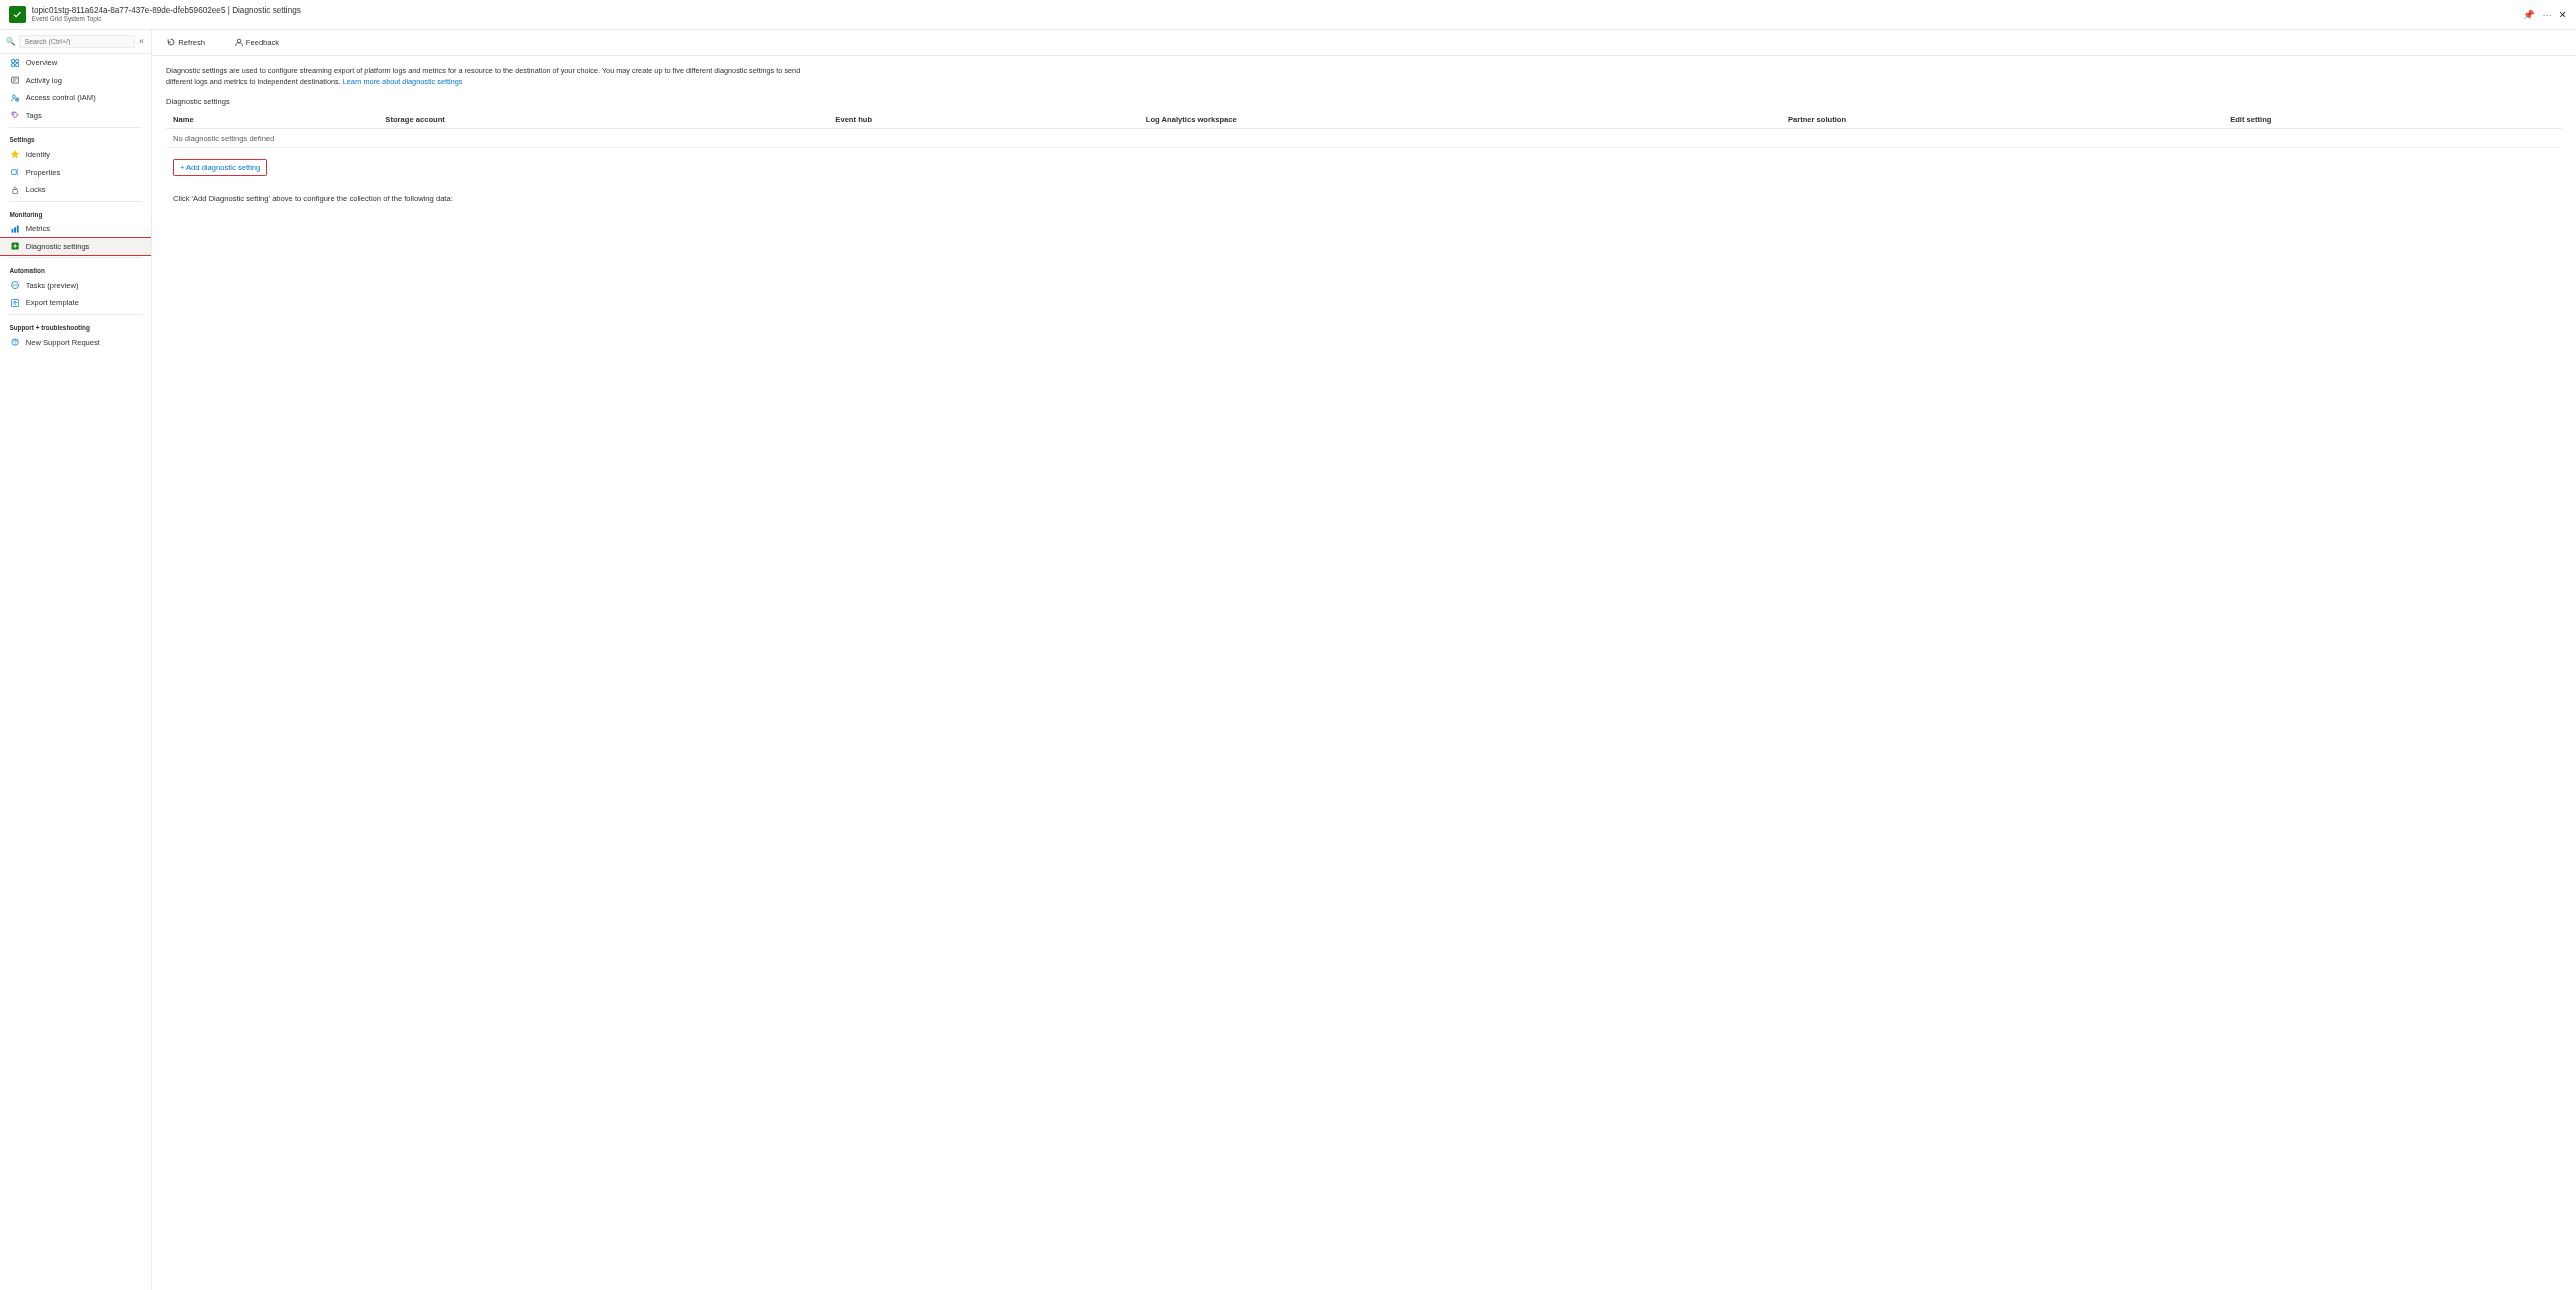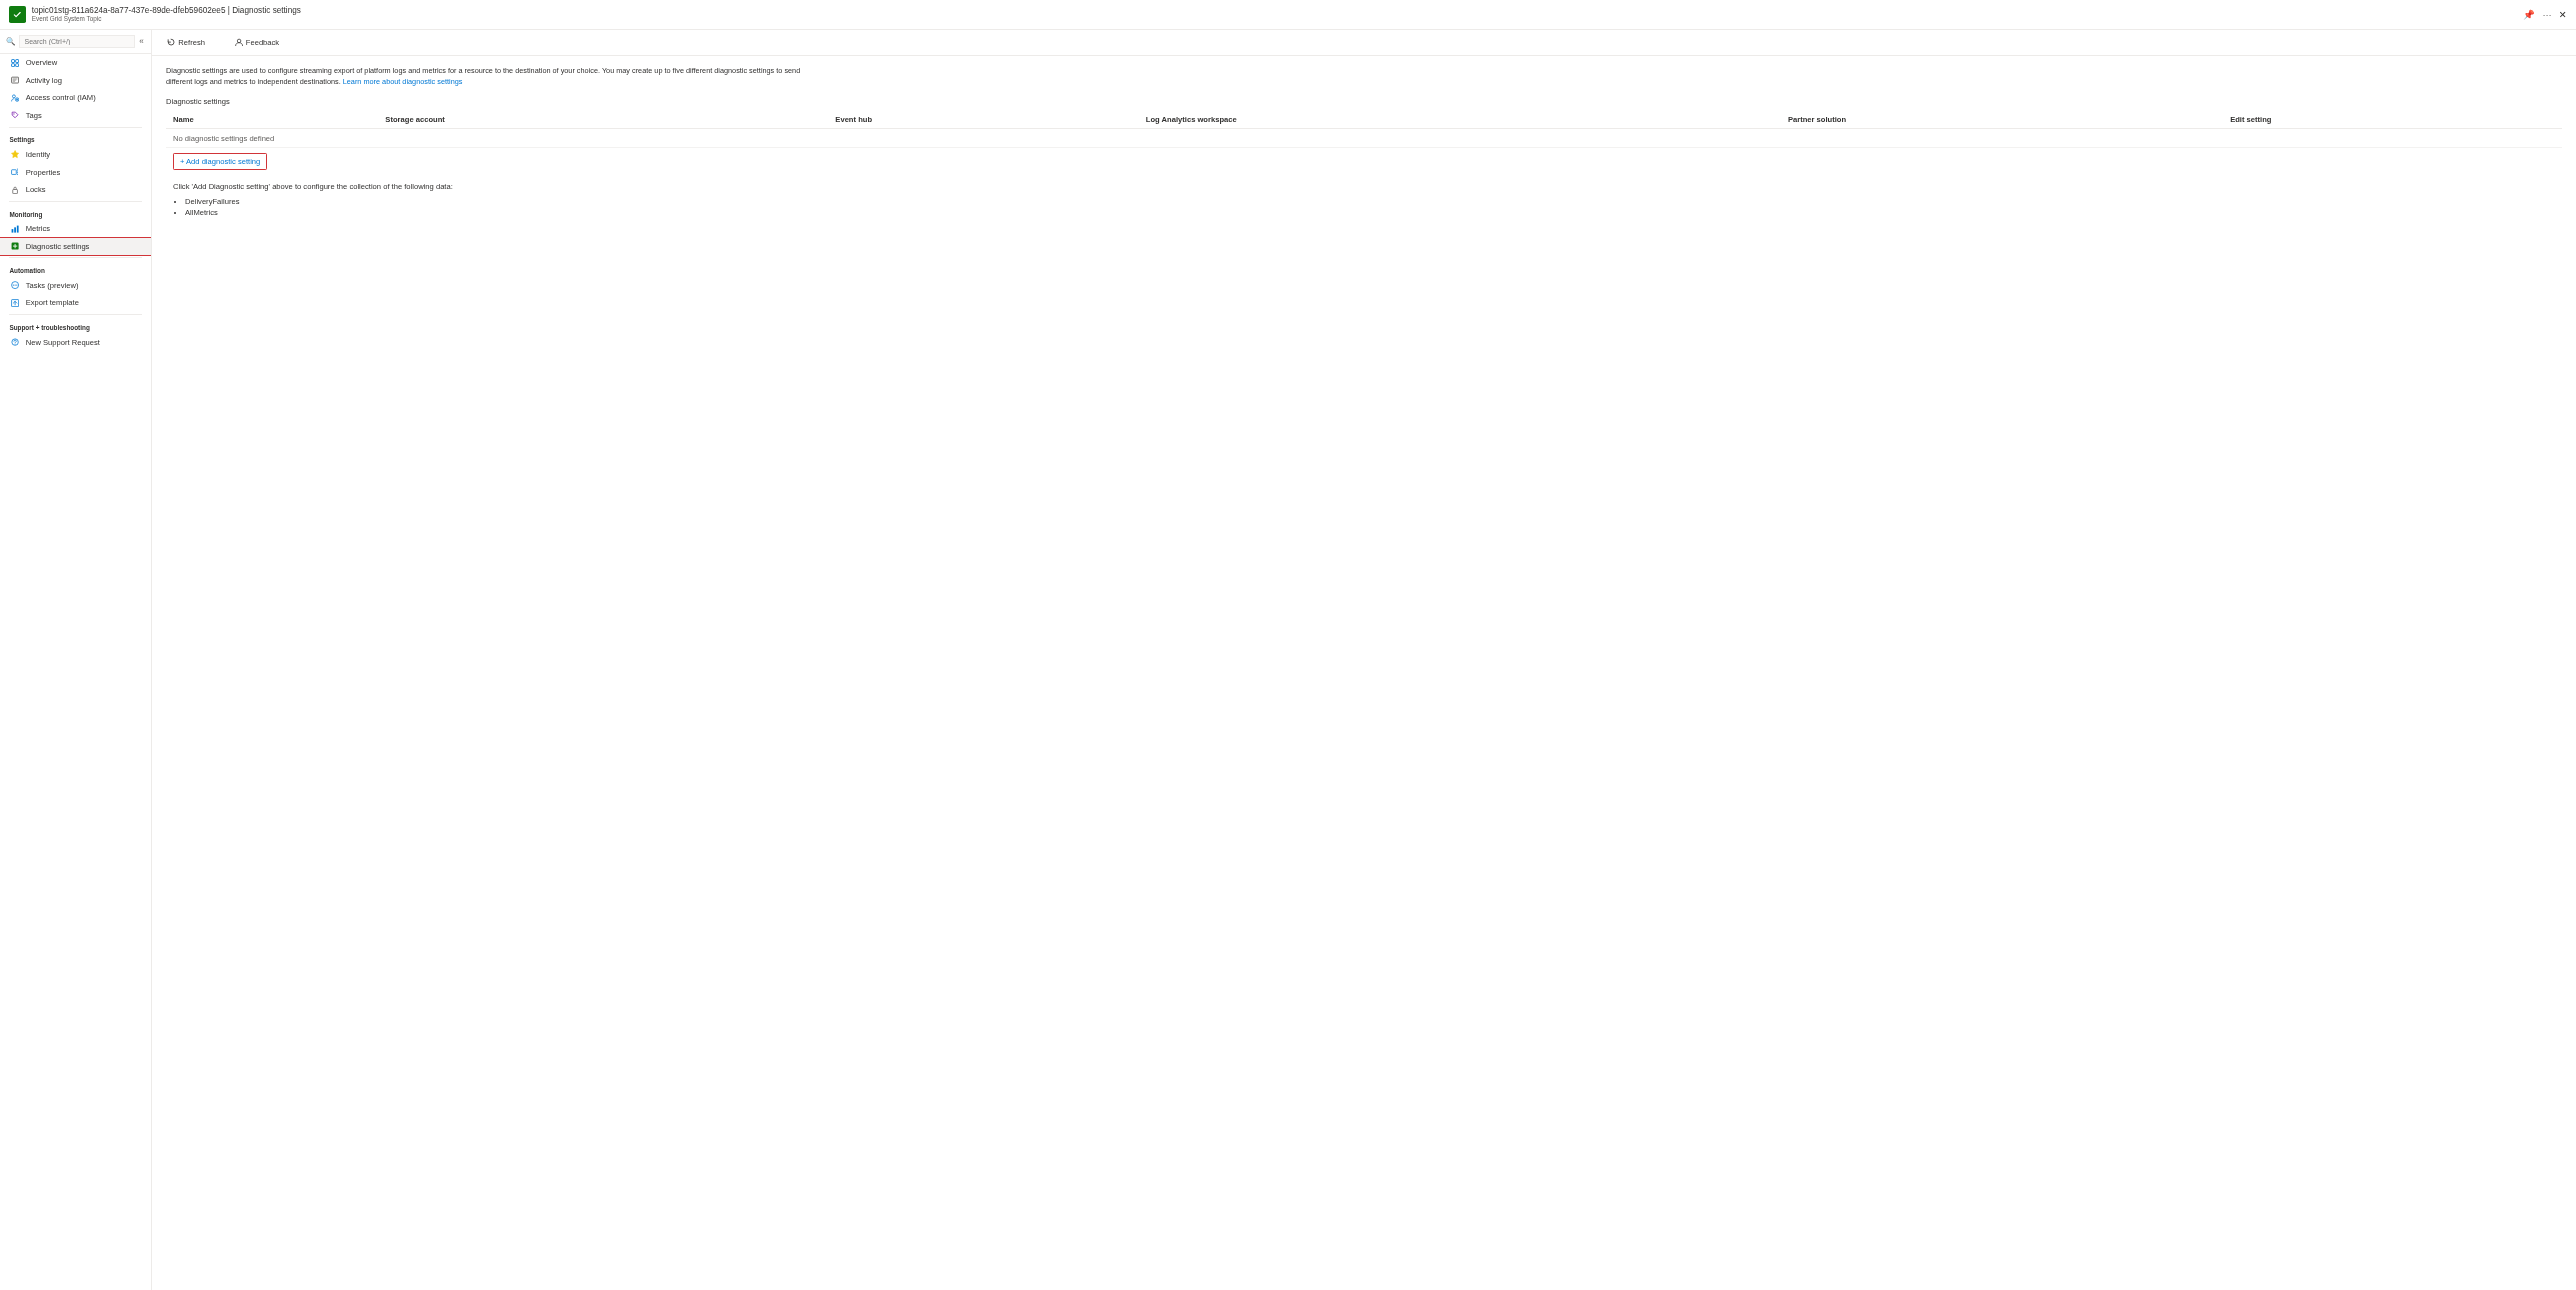--- a/index.html
+++ b/index.html
@@ -216,21 +216,21 @@
       display: inline-flex;
       align-items: center;
       gap: 2.3px;
       padding: 2.9px 5.9px;
       border: 0.9px solid #d13438;
       background: transparent;
       cursor: pointer;
       color: #0078d4;
       font-size: 7.6px;
       border-radius: 1.2px;
-      margin: 5px 7px;
+      margin: 11px 7px;
     }
 
     .click-instructions {
       padding: 7px 7px 4.7px 7px;
       font-size: 7.6px;
       color: #323130;
     }
     .bullet-list {
       padding-left: 19px;
       font-size: 7.6px;
@@ -473,21 +473,17 @@
           </tr>
         </tbody>
       </table>
 
       <button class="add-setting-btn">
         <span>+ Add diagnostic setting</span>
       </button>
 
       <p class="click-instructions">Click 'Add Diagnostic setting' above to configure the collection of the following data:</p>
 
-      <ul class="bullet-list" id="bullet-list">
-      <li>DeliveryFailures</li>
-          <li>AllMetrics</li>
-        </ul>
 
     </div>
   </div>
 </div>
 
 
 </body></html>

